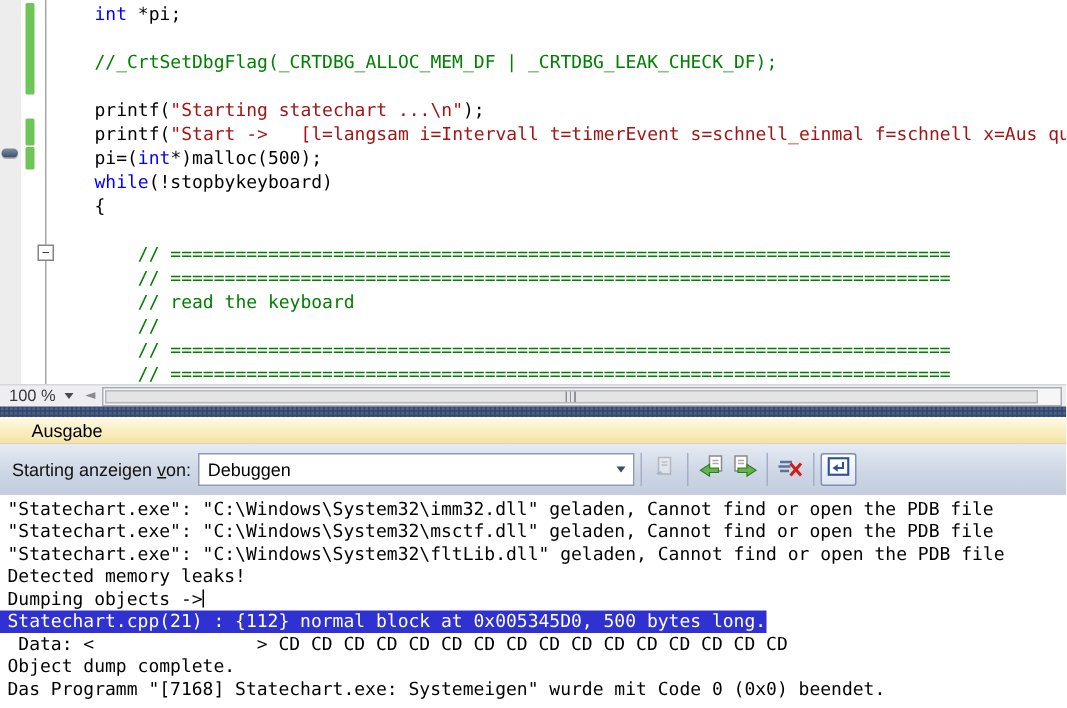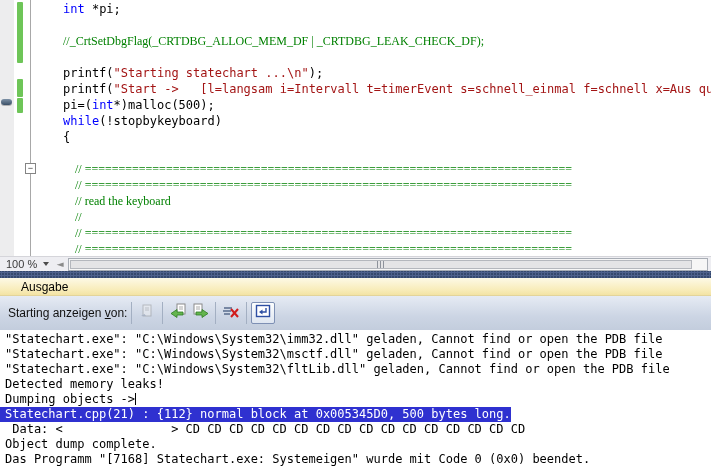--- a/index.html
+++ b/index.html
@@ -19,21 +19,21 @@
   .bookmark { position:absolute; left:1px; top:99px; width:11px; height:6px; border-radius:3px;
               background:linear-gradient(#7d91a6,#3a4f66); box-shadow:0 1px 0 rgba(0,0,0,.25); }
   .fold-line { position:absolute; left:30px; top:0; width:1px; height:256px; background:#a8a8a8; }
   .fold-box { position:absolute; left:25px; top:163px; width:11px; height:11px; background:#fff;
               border:1px solid #848484; font:9px/9px "Liberation Sans",sans-serif; color:#333;
               text-align:center; cursor:pointer; }
   .code { position:absolute; left:63px; top:1px; font:12px/16px "DejaVu Sans Mono", monospace;
           white-space:pre; color:var(--plain); }
   .code-line { height:16px; }
   .tok-keyword { color:var(--keyword); }
-  .tok-comment { color:var(--comment);font-family:Liberation Serif, serif; }
+  .tok-comment { color:var(--comment); }
   .tok-string  { color:var(--string); }
   .tok-plain   { color:var(--plain); }
 
   
   .hscroll-row { position:absolute; left:0; top:256px; width:711px; height:15px;
                  background:#eeeef2; border-top:1px solid #d5d5da; display:flex; align-items:center; }
   .zoom-select { display:flex; align-items:center; gap:6px; padding:0 5px 0 6px; height:15px;
                  font:11px/15px "Liberation Sans",sans-serif; color:#3a3a3a; cursor:pointer; }
   .zoom-caret { width:0; height:0; border-left:3px solid transparent; border-right:3px solid transparent;
                 border-top:4px solid #4b4b4b; }
@@ -113,20 +113,24 @@
   </div>
 
   <div class="splitter"></div>
 
   <div class="panel-title">
     <span>Ausgabe</span>
   </div>
 
   <div class="toolbar">
     <span class="toolbar-label"><span>Starting anzeigen </span><span class="accel">v</span><span>on:</span></span>
+    <div class="combo">
+      <span>Debuggen</span>
+      <span class="combo-arrow"></span>
+    </div>
     <div class="tb-sep"></div>
 
     <div class="icon-btn disabled">
       <span>
         <svg width="16" height="16" viewBox="0 0 16 16">
           <rect x="4" y="2" width="8" height="11" fill="#f2f2f2" stroke="#8a8a8a"></rect>
           <line x1="6" y1="5" x2="10" y2="5" stroke="#9a9a9a"></line>
           <line x1="6" y1="7" x2="10" y2="7" stroke="#9a9a9a"></line>
           <path d="M2 13 L7 13 L5.5 11 Z" fill="#7d8aa0"></path>
         </svg>

